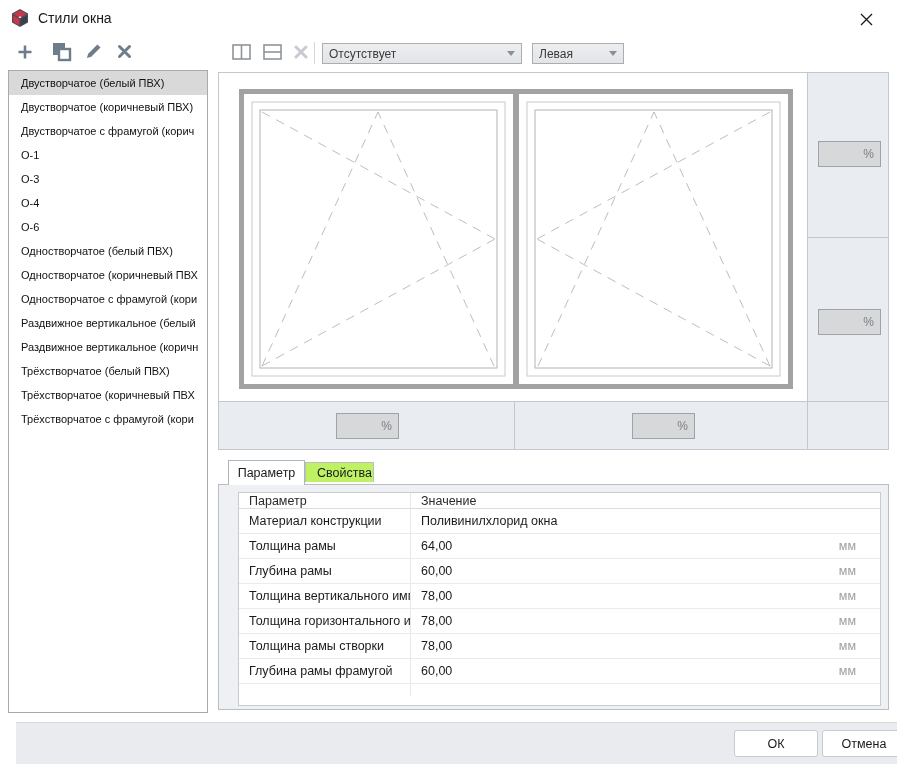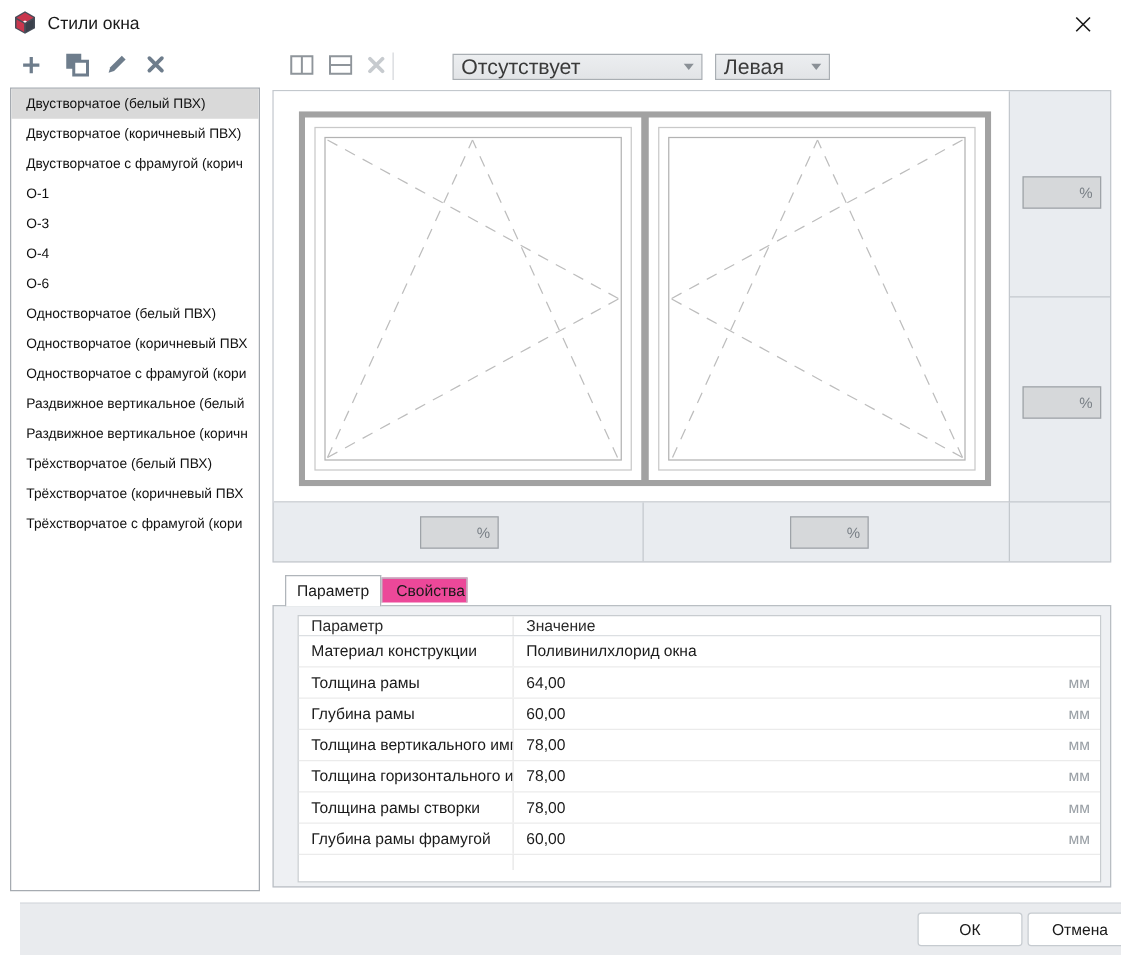--- a/index.html
+++ b/index.html
@@ -11,21 +11,21 @@
   
   .titlebar { position: absolute; left:0; top:0; width:891px; height:36px; background:#fff; }
   .title-text { position:absolute; left:38px; top:10px; font-size:14px; color:#1a1a1a; white-space:nowrap; }
   .close-btn { position:absolute; right:12px; top:6px; width:26px; height:26px; display:flex; align-items:center; justify-content:center; cursor:pointer; }
 
   
   .tool-btn { position:absolute; display:flex; align-items:center; justify-content:center; color:#6e7d8c; cursor:pointer; }
   .tool-btn.disabled { color:#c7cbcf; }
   .tool-sep { position:absolute; width:1px; background:#d5d8db; }
 
-  .dropdown { position:absolute; height:21px; background:linear-gradient(#eceef0,#e2e4e7); border:1px solid #a9aeb3; display:flex; align-items:center; padding:0 6px; font-size:17px; color:#3a3a3a; cursor:pointer;margin-left:40px; }
+  .dropdown { position:absolute; height:21px; background:linear-gradient(#eceef0,#e2e4e7); border:1px solid #a9aeb3; display:flex; align-items:center; padding:0 6px; font-size:12px; color:#3a3a3a; cursor:pointer; }
   .dropdown .dd-label { flex:1 1 auto; white-space:nowrap; overflow:hidden; }
   .dd-arrow { width:0; height:0; border-left:4px solid transparent; border-right:4px solid transparent; border-top:5px solid #8a9096; margin-left:6px; flex:0 0 auto; }
 
   
   .style-list { position:absolute; left:8px; top:70px; width:200px; height:643px; background:#fff; border:1px solid #a6abb1; overflow:hidden; }
   .list-item { height:24px; line-height:24px; padding-left:12px; font-size:11px; white-space:nowrap; overflow:hidden; cursor:pointer; color:#111; }
   .list-item.selected { background:#d9d9d9; }
 
   
   .preview-panel { position:absolute; left:218px; top:72px; width:671px; height:378px; border:1px solid #c3c8cd; background:#e9ecf0; }
@@ -33,31 +33,31 @@
   .pv-canvas { left:0; top:0; width:589px; height:329px; background:#fff; border-right:1px solid #c3c8cd; border-bottom:1px solid #c3c8cd; }
   .pv-right-top { left:589px; top:0; width:80px; height:165px; border-bottom:1px solid #c3c8cd; }
   .pv-right-bottom { left:589px; top:165px; width:80px; height:164px; border-bottom:1px solid #c3c8cd; }
   .pv-bottom-left { left:0; top:329px; width:296px; height:47px; border-right:1px solid #c3c8cd; }
   .pv-bottom-right { left:296px; top:329px; width:293px; height:47px; border-right:1px solid #c3c8cd; }
   .pct-field { position:absolute; width:63px; height:26px; background:#d6d8da; border:1px solid #9ea3a8; display:flex; align-items:center; justify-content:flex-end; padding-right:6px; font-size:12px; color:#7a8087; }
 
   
   .tab { position:absolute; display:flex; align-items:center; justify-content:center; font-size:12.5px; cursor:pointer; }
   .tab.active { left:228px; top:460px; width:77px; height:25px; background:#fff; border:1px solid #b0b5ba; border-bottom:none; z-index:3; }
-  .tab.inactive { left:305px; top:462px; width:69px; height:20px; background:#ec4899; border:1px solid #b9bec3; border-bottom:none; z-index:1;padding-left:10px; }
+  .tab.inactive { left:305px; top:462px; width:69px; height:20px; background:#bef264; border:1px solid #b9bec3; border-bottom:none; z-index:1;padding-left:10px; }
   .tab-pane { position:absolute; left:218px; top:484px; width:671px; height:226px; background:#eef0f3; border:1px solid #b9bec3; z-index:2; }
 
   
   .param-table { position:absolute; left:238px; top:492px; width:643px; height:214px; background:#fff; border:1px solid #c8ccd0; z-index:4; font-size:12.5px; }
   .t-row { display:flex; height:25px; border-bottom:1px solid #ebebeb; align-items:center; }
   .t-row.header { height:16px; border-bottom:1px solid #dcdfe2; color:#2a2a2a; }
   .t-col-param { width:172px; padding-left:10px; border-right:1px solid #e6e6e6; white-space:nowrap; overflow:hidden; height:100%; display:flex; align-items:center; }
   .t-col-value { flex:1; padding-left:10px; display:flex; align-items:center; height:100%; }
   .t-value-text { flex:1; white-space:nowrap; overflow:hidden; }
-  .t-unit { color:#9aa0a6; padding-right:8px; flex:0 0 auto; }
+  .t-unit { color:#9aa0a6; padding-right:24px; flex:0 0 auto; }
   .t-row.empty { height:12px; border-bottom:none; }
 
   
   .footer { position:absolute; left:16px; top:722px; width:897px; height:42px; background:#e9ebee; border-top:1px solid #d8dbdf; }
   .btn { position:absolute; top:7px; width:84px; height:27px; background:#fff; border:1px solid #c6cbd0; border-radius:3px; font-size:12.5px; color:#1a1a1a; display:flex; align-items:center; justify-content:center; cursor:pointer; }
   .btn-ok { left:718px; }
   .btn-cancel { left:806px; }
 </style>
 </head>
 <body>

